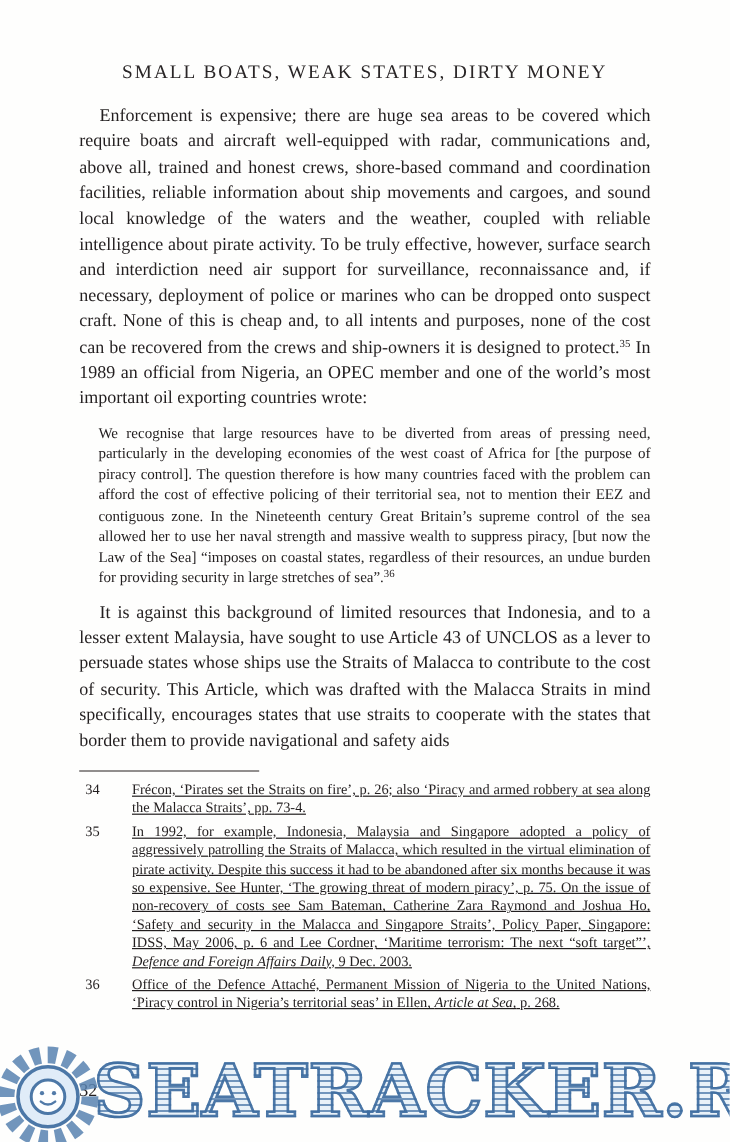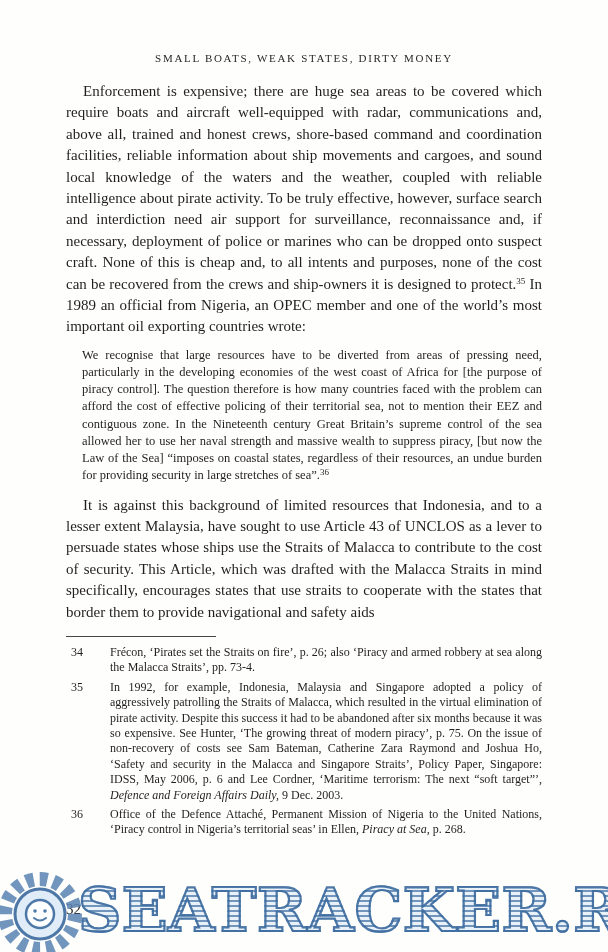--- a/index.html
+++ b/index.html
@@ -12,21 +12,21 @@
     position: relative;
     overflow: hidden;
   }
   .page-inner {
     position: absolute;
     left: 66px; right: 66px; top: 0;
   }
   .running-header {
     margin-top: 52px;
     text-align: center;
-    font-size: 11px;
+    font-size: 16px;
     letter-spacing: 1.7px;
     color: #2a2627;
     white-space: nowrap;
     font-family: Liberation Serif, serif;
   }
   .body-text {
     margin-top: 17px;
     font-size: 15px;
     line-height: 21.4px;
     text-align: justify;
@@ -53,21 +53,21 @@
     margin-bottom: 8px;
   }
   .fn-item {
     display: flex;
     font-size: 12px;
     line-height: 15.4px;
     text-align: justify;
     margin-bottom: 4px;
   }
   .fn-num { flex: 0 0 44px; padding-left: 5px; }
-  .fn-text { flex: 1; }
+  .fn-text { flex: 1; text-decoration: underline; }
   .fn-text .italic { font-style: italic; }
   .page-number {
     position: absolute;
     left: 66px; top: 901px;
     font-size: 15px;
     z-index: 1;
   }
   .watermark {
     position: absolute;
     left: 0; bottom: 2px;
@@ -124,21 +124,21 @@
       <span class="fn-text"><span>Frécon, ‘Pirates set the Straits on fire’, p. 26; also ‘Piracy and armed robbery at sea along the Malacca Straits’, pp. 73-4.</span><span class="italic"></span><span></span></span>
     </div>
 
     <div class="fn-item">
       <span class="fn-num">35</span>
       <span class="fn-text"><span>In 1992, for example, Indonesia, Malaysia and Singapore adopted a policy of aggressively patrolling the Straits of Malacca, which resulted in the virtual elimination of pirate activity. Despite this success it had to be abandoned after six months because it was so expensive. See Hunter, ‘The growing threat of modern piracy’, p. 75. On the issue of non-recovery of costs see Sam Bateman, Catherine Zara Raymond and Joshua Ho, ‘Safety and security in the Malacca and Singapore Straits’, Policy Paper, Singapore: IDSS, May 2006, p. 6 and Lee Cordner, ‘Maritime terrorism: The next “soft target”’, </span><span class="italic">Defence and Foreign Affairs Daily,</span><span> 9 Dec. 2003.</span></span>
     </div>
 
     <div class="fn-item">
       <span class="fn-num">36</span>
-      <span class="fn-text"><span>Office of the Defence Attaché, Permanent Mission of Nigeria to the United Nations, ‘Piracy control in Nigeria’s territorial seas’ in Ellen, </span><span class="italic">Piracy at Sea,</span><span> p. 268.</span></span>
+      <span class="fn-text"><span>Office of the Defence Attaché, Permanent Mission of Nigeria to the United Nations, ‘Piracy control in Nigeria’s territorial seas’ in Ellen, </span><span class="italic">Article at Sea,</span><span> p. 268.</span></span>
     </div>
   </div>
 
 </div>
 
 <div class="page-number">32</div>
 
 <div class="watermark">
   <svg class="sun-icon" width="88" height="88" viewBox="0 0 88 88" aria-hidden="true">
     <circle cx="44" cy="44" r="35" fill="none" stroke="rgba(88,130,176,0.85)" stroke-width="14" stroke-dasharray="7.7 6"></circle>

